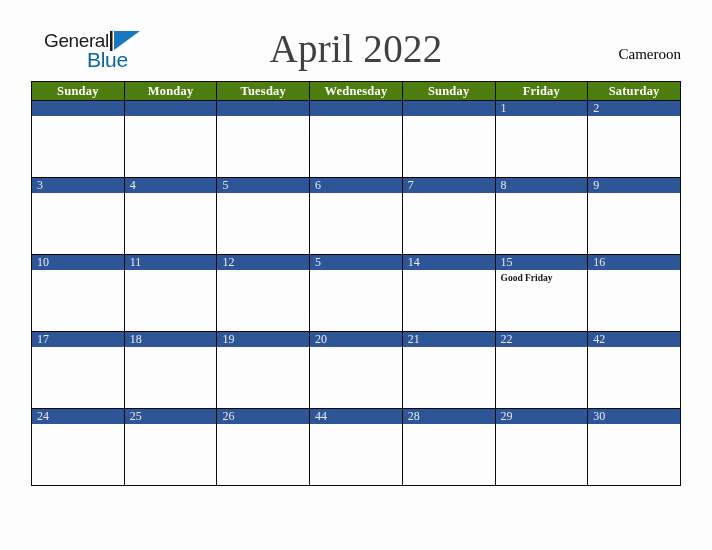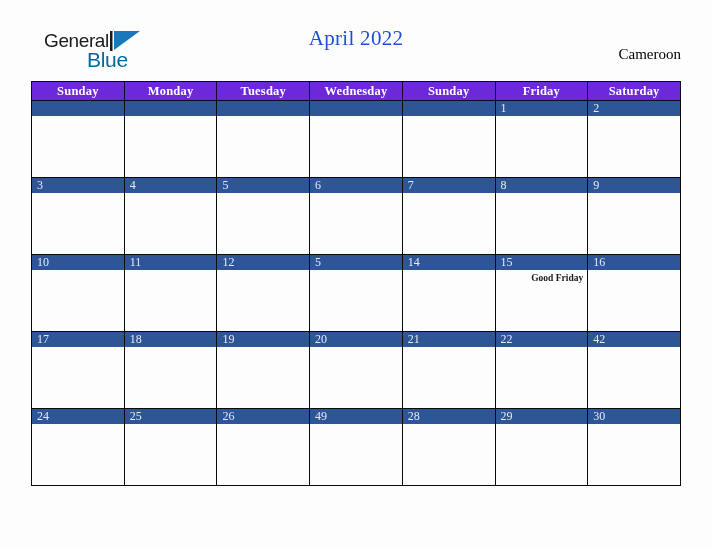--- a/index.html
+++ b/index.html
@@ -73,22 +73,22 @@
     line-height: 23px;
   }
 
   .title {
     position: absolute;
     left: 0;
     top: 26px;
     width: 712px;
     text-align: center;
     font-family: "Liberation Serif", serif;
-    font-size: 21px;
-    color: #1d4ed8;
+    font-size: 39px;
+    color: #404040;
     letter-spacing: 0.3px;
   }
 
   .country {
     position: absolute;
     right: 31px;
     top: 46px;
     font-family: "Liberation Serif", serif;
     font-size: 15px;
     color: #000000;
@@ -99,21 +99,21 @@
   .calendar {
     position: absolute;
     left: 31px;
     top: 81px;
     width: 650px;
     border-collapse: collapse;
     table-layout: fixed;
   }
 
   .calendar th {
-    background: #6d28d9;
+    background: #4d7c0f;
     color: #ffffff;
     font-family: "Liberation Serif", serif;
     font-size: 12.5px;
     font-weight: bold;
     height: 18px;
     padding: 0;
     text-align: center;
     border: 1px solid #0b0b1d;
     letter-spacing: 0.2px;
   }
@@ -153,21 +153,20 @@
 
   .event {
     font-family: "Liberation Serif", serif;
     font-size: 9.5px;
     line-height: 12px;
     color: #17171a;
     font-weight: bold;
     white-space: nowrap;
     overflow: hidden;
     text-overflow: ellipsis;
-    text-align: right;
   }
 </style>
 </head>
 <body>
 
 <div class="page">
 
   <div class="header">
 
     <div class="logo">
@@ -394,21 +393,21 @@
             </div>
           </td>
           <td>
             <div class="daycell">
               <div class="daynum-band">26</div>
               <div class="events"></div>
             </div>
           </td>
           <td>
             <div class="daycell">
-              <div class="daynum-band">49</div>
+              <div class="daynum-band">44</div>
               <div class="events"></div>
             </div>
           </td>
           <td>
             <div class="daycell">
               <div class="daynum-band">28</div>
               <div class="events"></div>
             </div>
           </td>
           <td>

